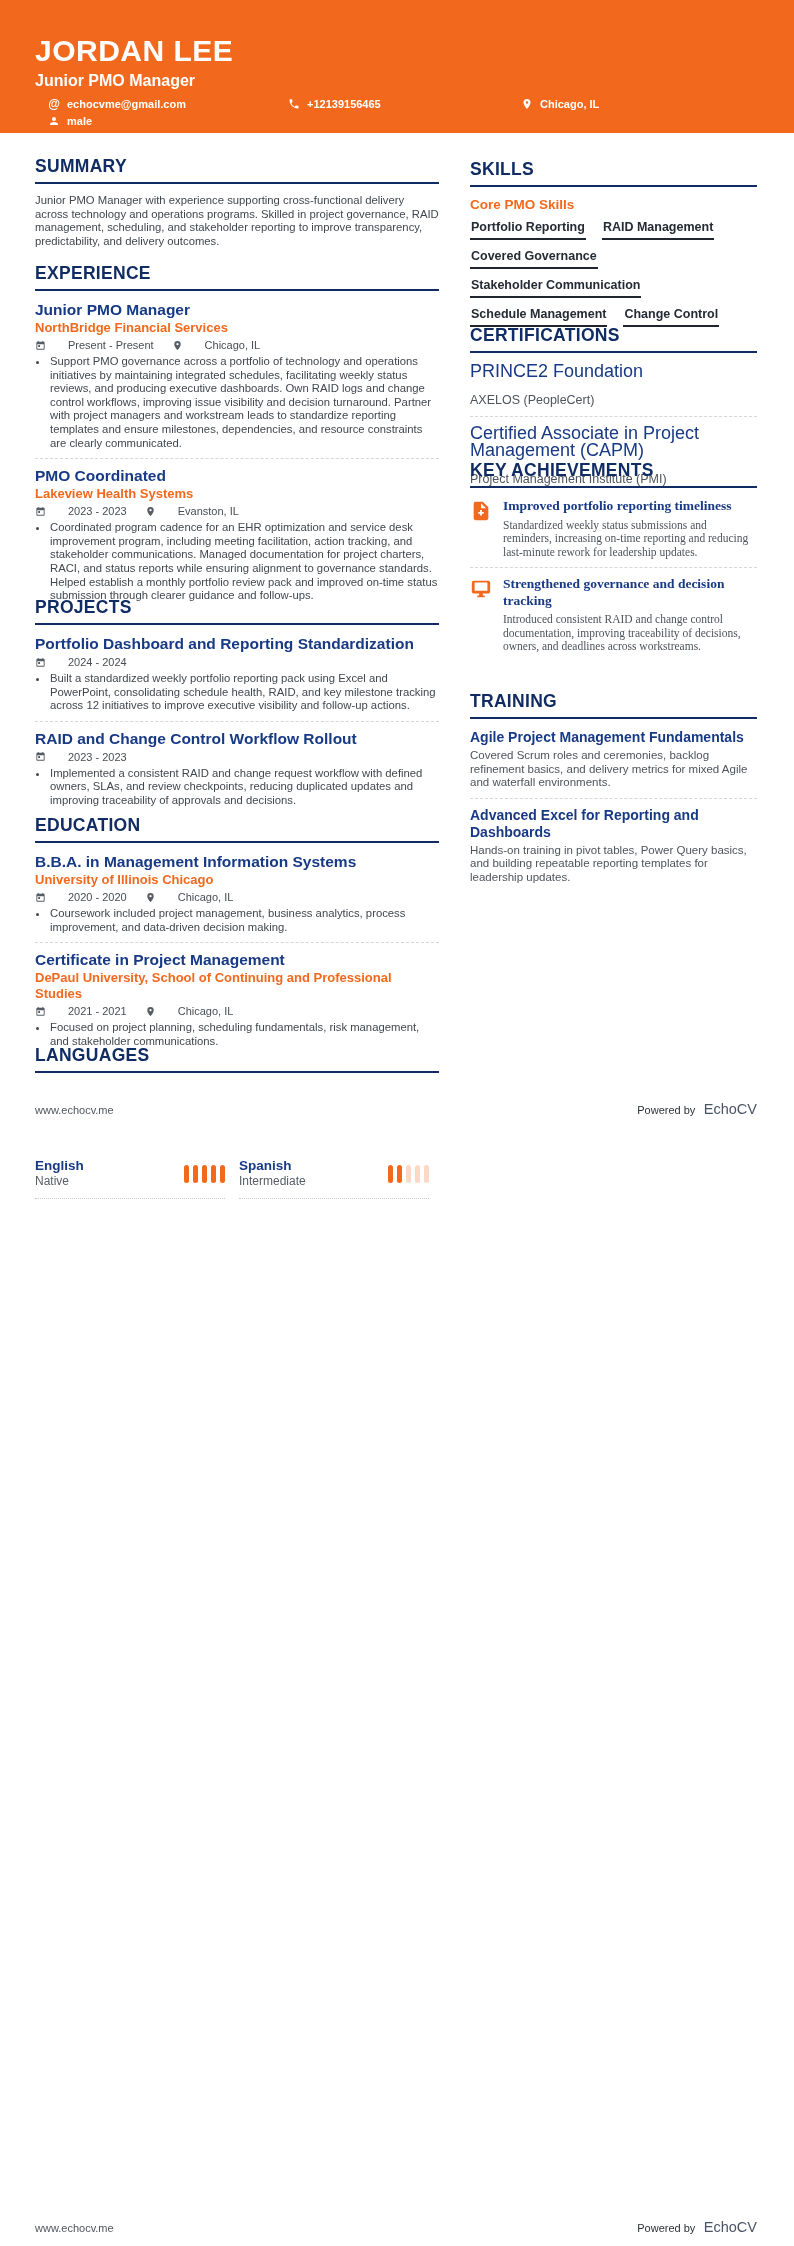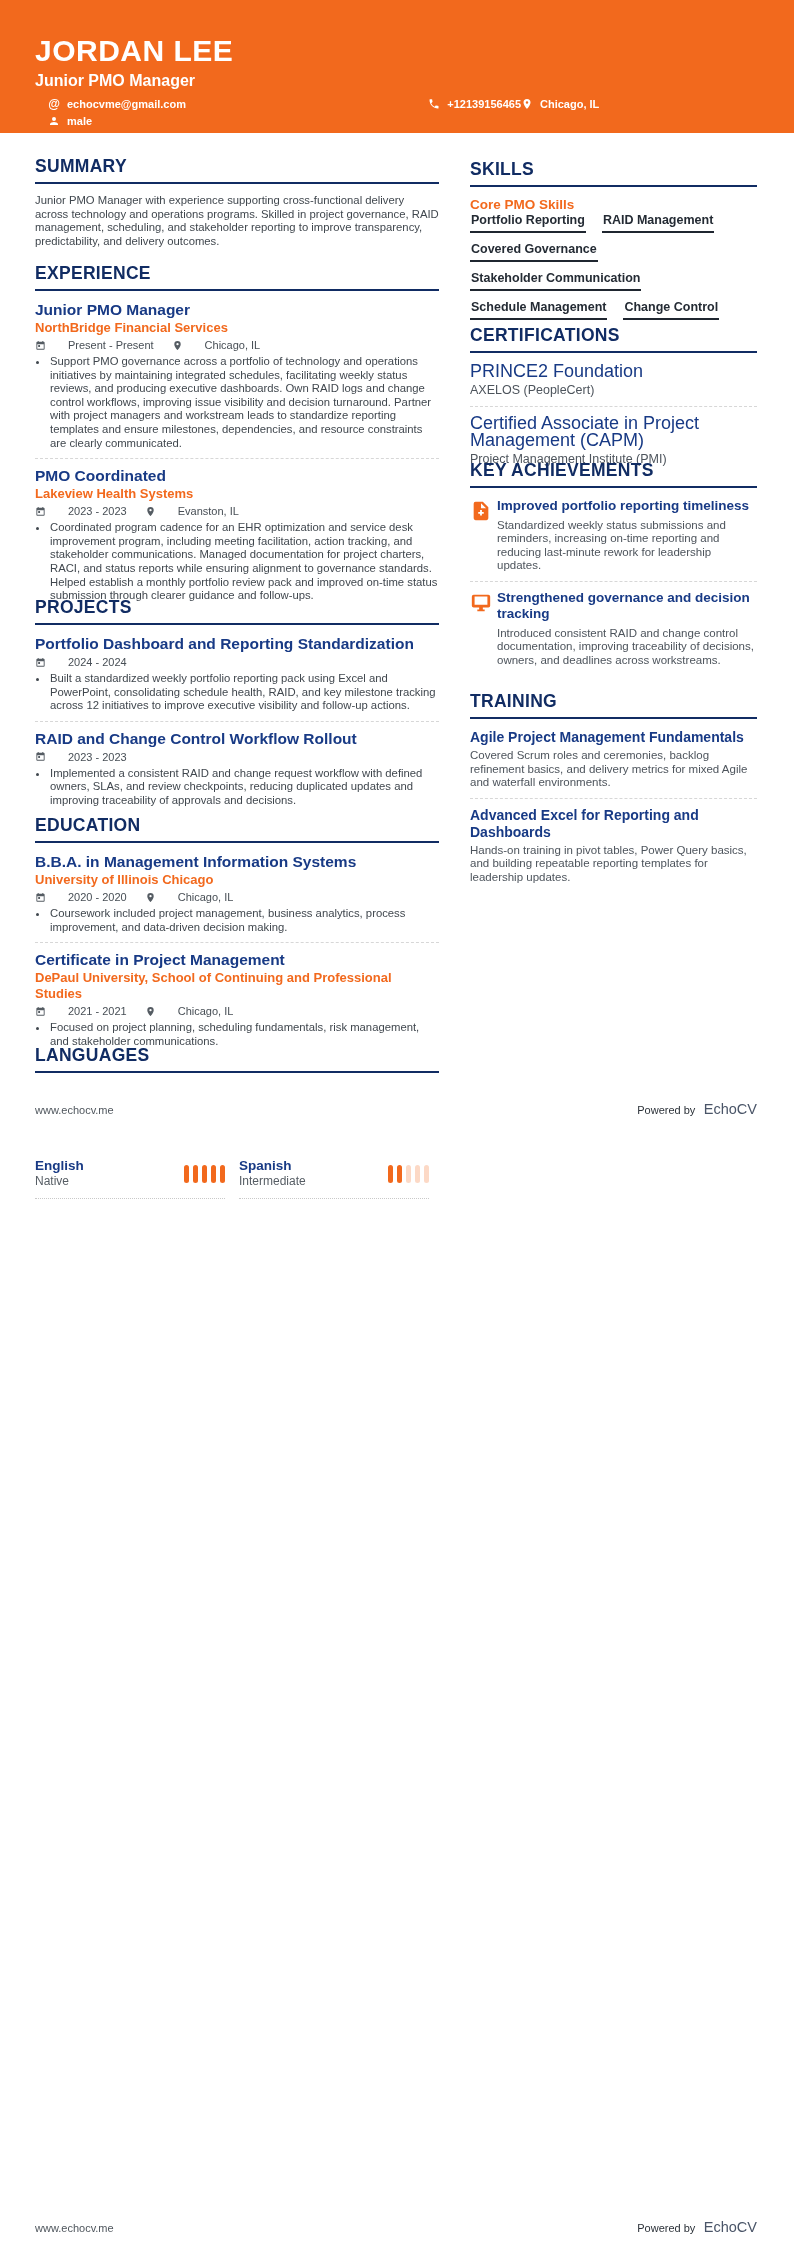--- a/index.html
+++ b/index.html
@@ -18,21 +18,21 @@
   .page{position:relative;width:794px;height:2246px;background:#ffffff;overflow:hidden;}
 
   
   .hdr{position:absolute;top:0;left:0;width:794px;height:133px;background:var(--orange);color:#fff;padding:36px 35px 16px 35px;}
   .hdr .name{font-size:30px;font-weight:800;letter-spacing:.5px;line-height:30px;}
   .hdr .role{font-size:16px;font-weight:700;margin-top:6px;}
   .contact-rows{margin-top:8px;margin-left:13px;font-size:11px;font-weight:700;}
   .contact-row{display:flex;align-items:center;}
   .contact{display:flex;align-items:center;gap:7px;}
   .contact.c-email{width:240px;}
-  .contact.c-phone{width:233px;justify-content:flex-end;}
+  .contact.c-phone{width:233px;}
   .contact-row + .contact-row{margin-top:5px;}
   .cicon{width:12px;height:12px;display:inline-flex;align-items:center;justify-content:center;flex:none;}
   .cicon svg{width:12px;height:12px;fill:#fff;}
   .at-glyph{font-size:12px;font-weight:700;line-height:12px;}
 
   
   .sec{position:absolute;}
   .col-l{left:35px;width:404px;}
   .col-r{left:470px;width:287px;}
   h2.shead{font-size:17.5px;font-weight:800;color:var(--navy);letter-spacing:.3px;
@@ -41,31 +41,31 @@
   .item-title{font-size:15.5px;font-weight:700;color:var(--blue);line-height:18px;}
   .company{font-size:13px;font-weight:700;color:var(--orange);line-height:16px;margin-top:1px;}
   .meta{display:flex;align-items:center;gap:18px;margin-top:3px;font-size:11px;color:var(--meta);}
   .meta .mitem{display:flex;align-items:center;gap:22px;}
   .meta svg{width:11px;height:11px;fill:#555c63;flex:none;}
   ul.blt{margin-top:4px;padding-left:14px;}
   ul.blt li{font-size:11.3px;line-height:13.6px;color:var(--text);padding-left:1px;}
   .dashed-sep{border-top:1px dashed var(--sep);margin:8px 0 8px 0;}
 
   
-  .skill-group{font-size:13.5px;font-weight:700;color:var(--orange);margin-top:3px;margin-bottom:1px;}
+  .skill-group{font-size:13.5px;font-weight:700;color:var(--orange);margin-top:3px;margin-bottom:8px;}
   .chips{display:flex;flex-wrap:wrap;column-gap:16px;row-gap:9px;}
   .chip{font-size:12.5px;font-weight:700;color:#242B34;border-bottom:2px solid var(--chipline);
         padding:0 1px 4px 1px;line-height:14px;}
 
   
   .cert-name{font-size:18px;font-weight:400;color:var(--blue);line-height:17px;}
-  .cert-issuer{font-size:12.5px;color:var(--gray);margin-top:3px;line-height:15px;}
-
-  
-  .ach{display:flex;gap:3px;}
+  .cert-issuer{font-size:12.5px;color:var(--gray);margin-top:13px;line-height:15px;}
+
+  
+  .ach{display:flex;gap:9px;font-family:Liberation Serif, serif;}
   .ach-icon{width:24px;flex:none;padding-top:2px;}
   .ach-icon svg{width:22px;height:22px;fill:var(--orange);}
   .ach-title{font-size:13.5px;font-weight:700;color:var(--blue);line-height:16.5px;}
   .ach-text{font-size:11.5px;line-height:13.6px;color:var(--gray);margin-top:4px;}
 
   
   .trn-title{font-size:14px;font-weight:700;color:var(--blue);line-height:17px;}
   .trn-text{font-size:11.5px;line-height:13.6px;color:var(--gray);margin-top:3px;}
 
   

